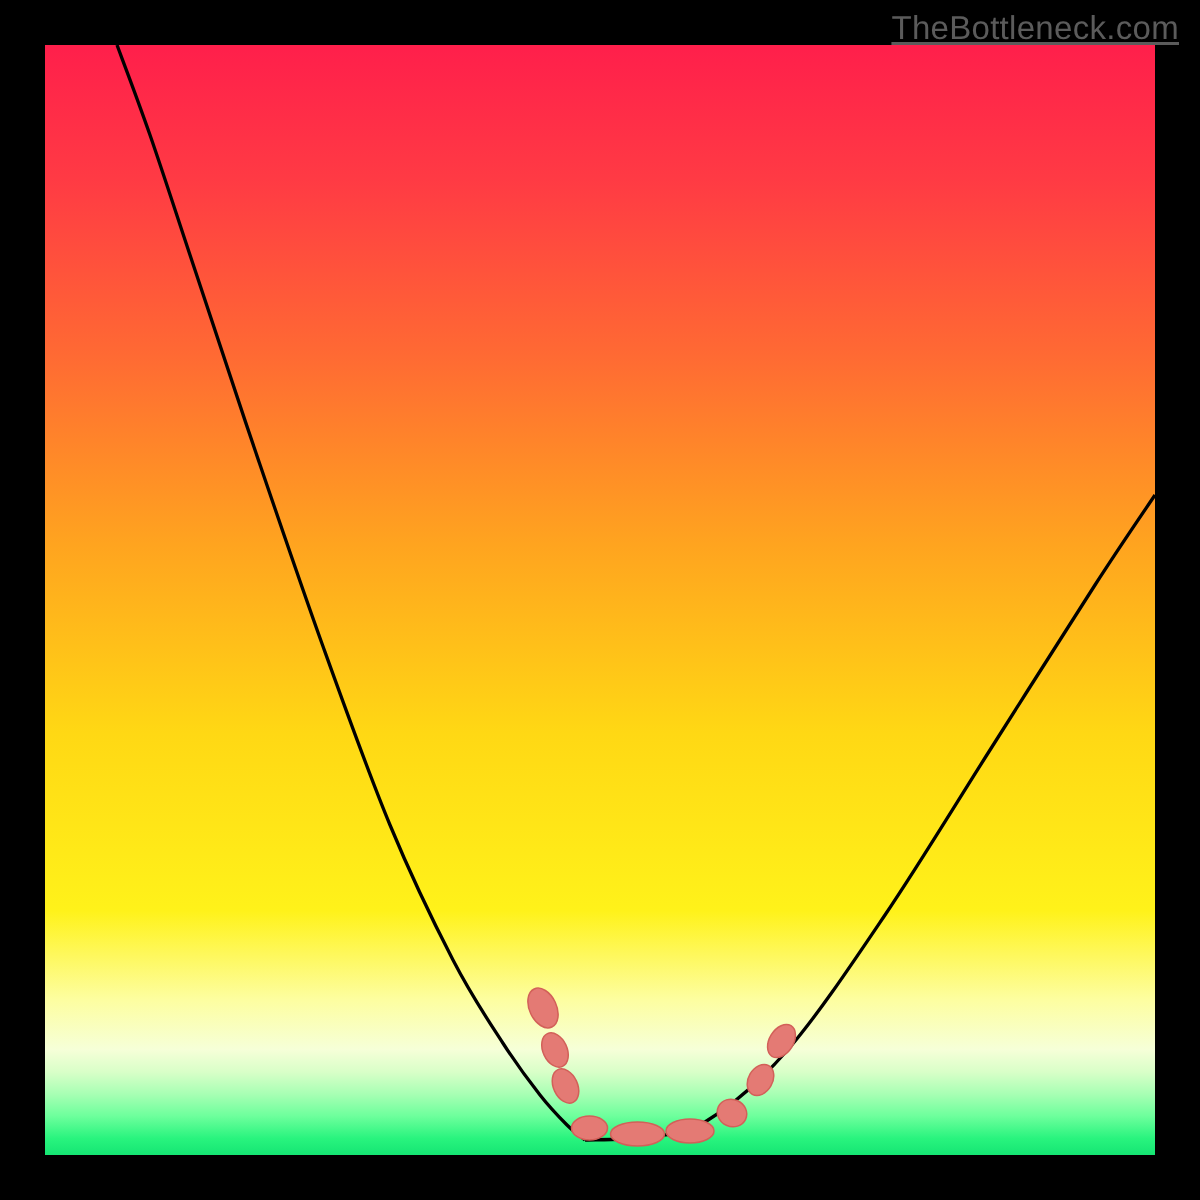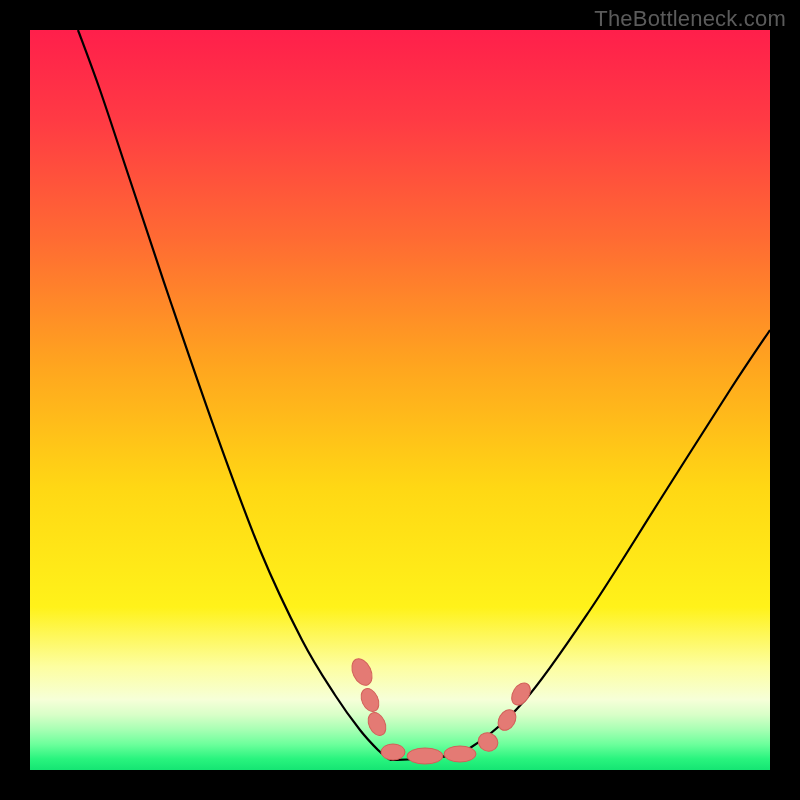--- a/index.html
+++ b/index.html
@@ -29,20 +29,21 @@
   }
   .watermark {
     position: absolute;
     top: 6px;
     right: 14px;
     font-size: 22px;
     font-weight: 500;
     color: #5b5b5b;
     letter-spacing: 0.2px;
     z-index: 10;
+    text-decoration: underline;
   }
   svg { display: block; }
 </style>
 </head>
 <body>
 
 <div class="frame">
   <div class="watermark">TheBottleneck.com</div>
   <div class="plot-area">
     <svg id="chart-svg" width="740" height="740" viewBox="0 0 740 740">

